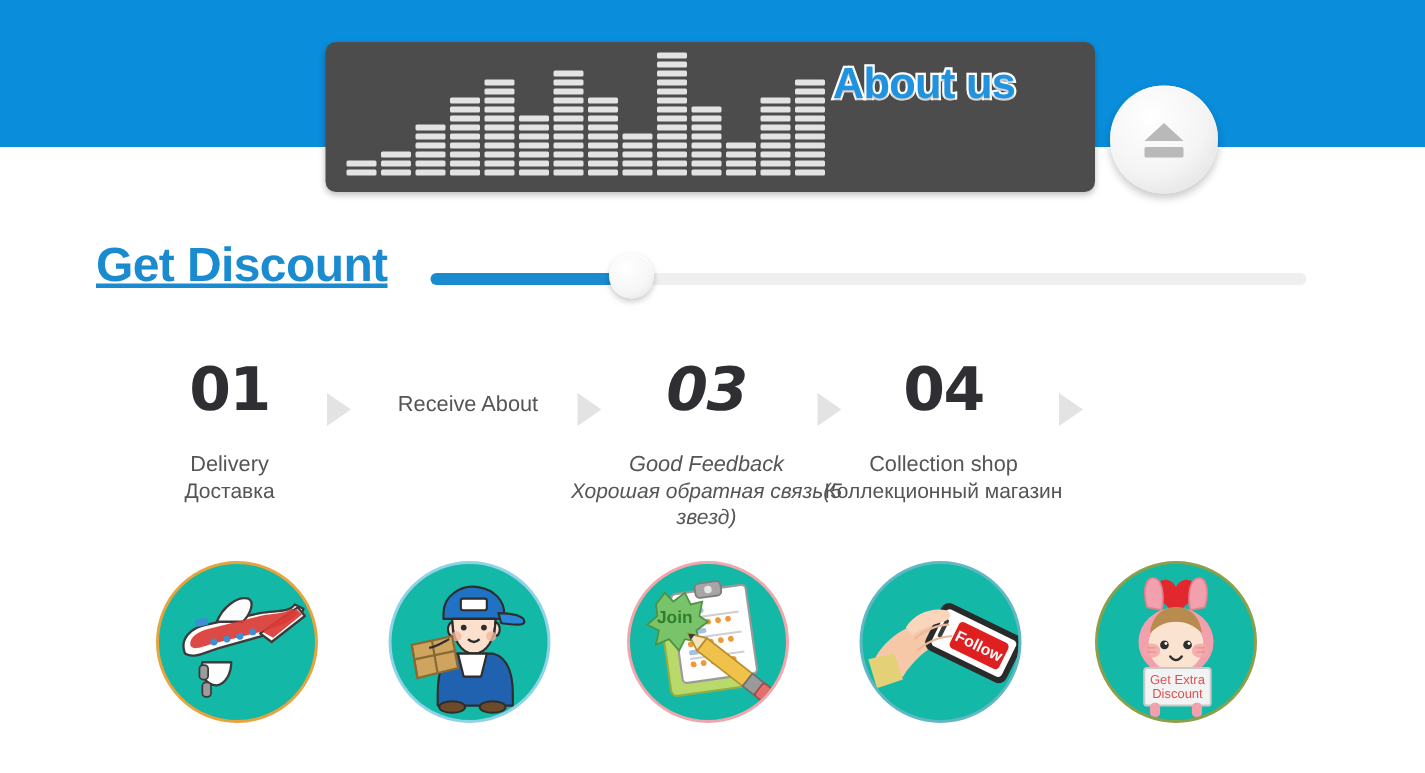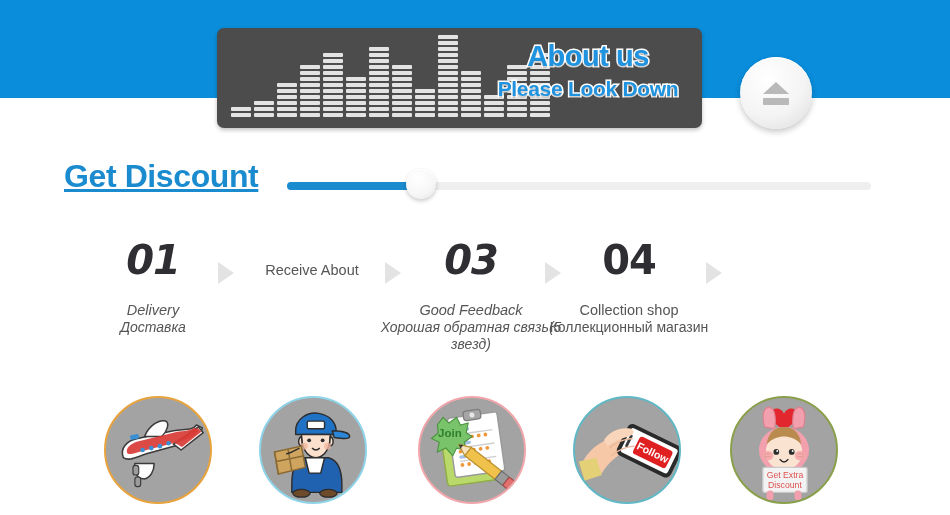--- a/index.html
+++ b/index.html
@@ -17,20 +17,21 @@
     position:absolute;left:0;top:0;width:950px;height:98px;
     background:#0a8ddb;
   }
 
   
   .banner{
     position:absolute;left:217px;top:28px;width:485px;height:100px;
     background:#4c4c4c;border-radius:7px;
     box-shadow:0 2px 4px rgba(0,0,0,.25);
     overflow:hidden;
+    padding-left:28px;
   }
   .eq{
     position:absolute;left:14px;bottom:11px;
     display:flex;align-items:flex-end;gap:3px;height:80px;
   }
   .eq-col{display:flex;flex-direction:column-reverse;gap:2px;width:20px;}
   .eq-seg{width:20px;height:4px;background:#e3e3e3;border-radius:1px;}
 
   .banner-text{
     position:absolute;right:8px;top:14px;width:212px;
@@ -120,23 +121,23 @@
     width:0;height:0;
     border-top:11px solid transparent;
     border-bottom:11px solid transparent;
     border-left:16px solid #e3e3e3;
   }
 
   
   .icons{position:absolute;left:0;top:372px;width:950px;height:128px;}
   .icon-wrap{position:absolute;top:0;width:124px;height:124px;}
   .icon-circle{
-    position:absolute;left:6px;top:24px;width:108px;height:108px;
+    position:absolute;left:6px;top:2px;width:108px;height:108px;
     border-radius:50%;border:2px solid #f9a8d4;box-sizing:border-box;
-    background:#a3a3a3;overflow:hidden;
+    background:#14b8a6;overflow:hidden;
   }
   .icon-circle svg{display:block;width:100%;height:100%;}
 </style>
 </head>
 <body>
 
 <div id="page">
 
   <div class="blue-band" style="background: rgb(10, 141, 219);"></div>
 
@@ -276,42 +277,41 @@
           <div class="eq-seg"></div>
           <div class="eq-seg"></div>
           <div class="eq-seg"></div>
           <div class="eq-seg"></div>
           <div class="eq-seg"></div>
           <div class="eq-seg"></div>
         </div>
       </div>
     <div class="banner-text">
       <div class="about-us" style="color: rgb(31, 147, 224);">About us</div>
-      <div class="look-down" style="color: rgb(31, 147, 224);">Please Look Down</div>
     </div>
   </div>
 
   <div class="eject-btn">
     <div class="eject-glyph">
       <div class="eject-tri"></div>
       <div class="eject-bar"></div>
     </div>
   </div>
 
   <div class="discount-row">
     <div class="discount-title" style="color: rgb(27, 139, 208);">Get Discount</div>
     <div class="slider">
       <div class="slider-track" style="background: rgb(239, 239, 239);"></div>
       <div class="slider-fill" style="width: 134px; background: rgb(27, 139, 208);"></div>
       <div class="slider-knob" style="left: 119px;"></div>
     </div>
   </div>
 
   <div class="steps">
-      <div class="step" style="left: 58px; width: 190px; font-style: italic;">
+      <div class="step" style="left: 58px; width: 190px;">
         <div class="step-num">01</div>
         <div class="step-en">Delivery</div>
         <div class="step-ru">Доставка</div>
       </div>
       <div class="step" style="left: 212px; width: 200px;">
         <div class="step-en">Receive About</div>
       </div>
       <div class="step" style="left: 376px; width: 190px; font-style: italic;">
         <div class="step-num">03</div>
         <div class="step-en">Good Feedback</div>

